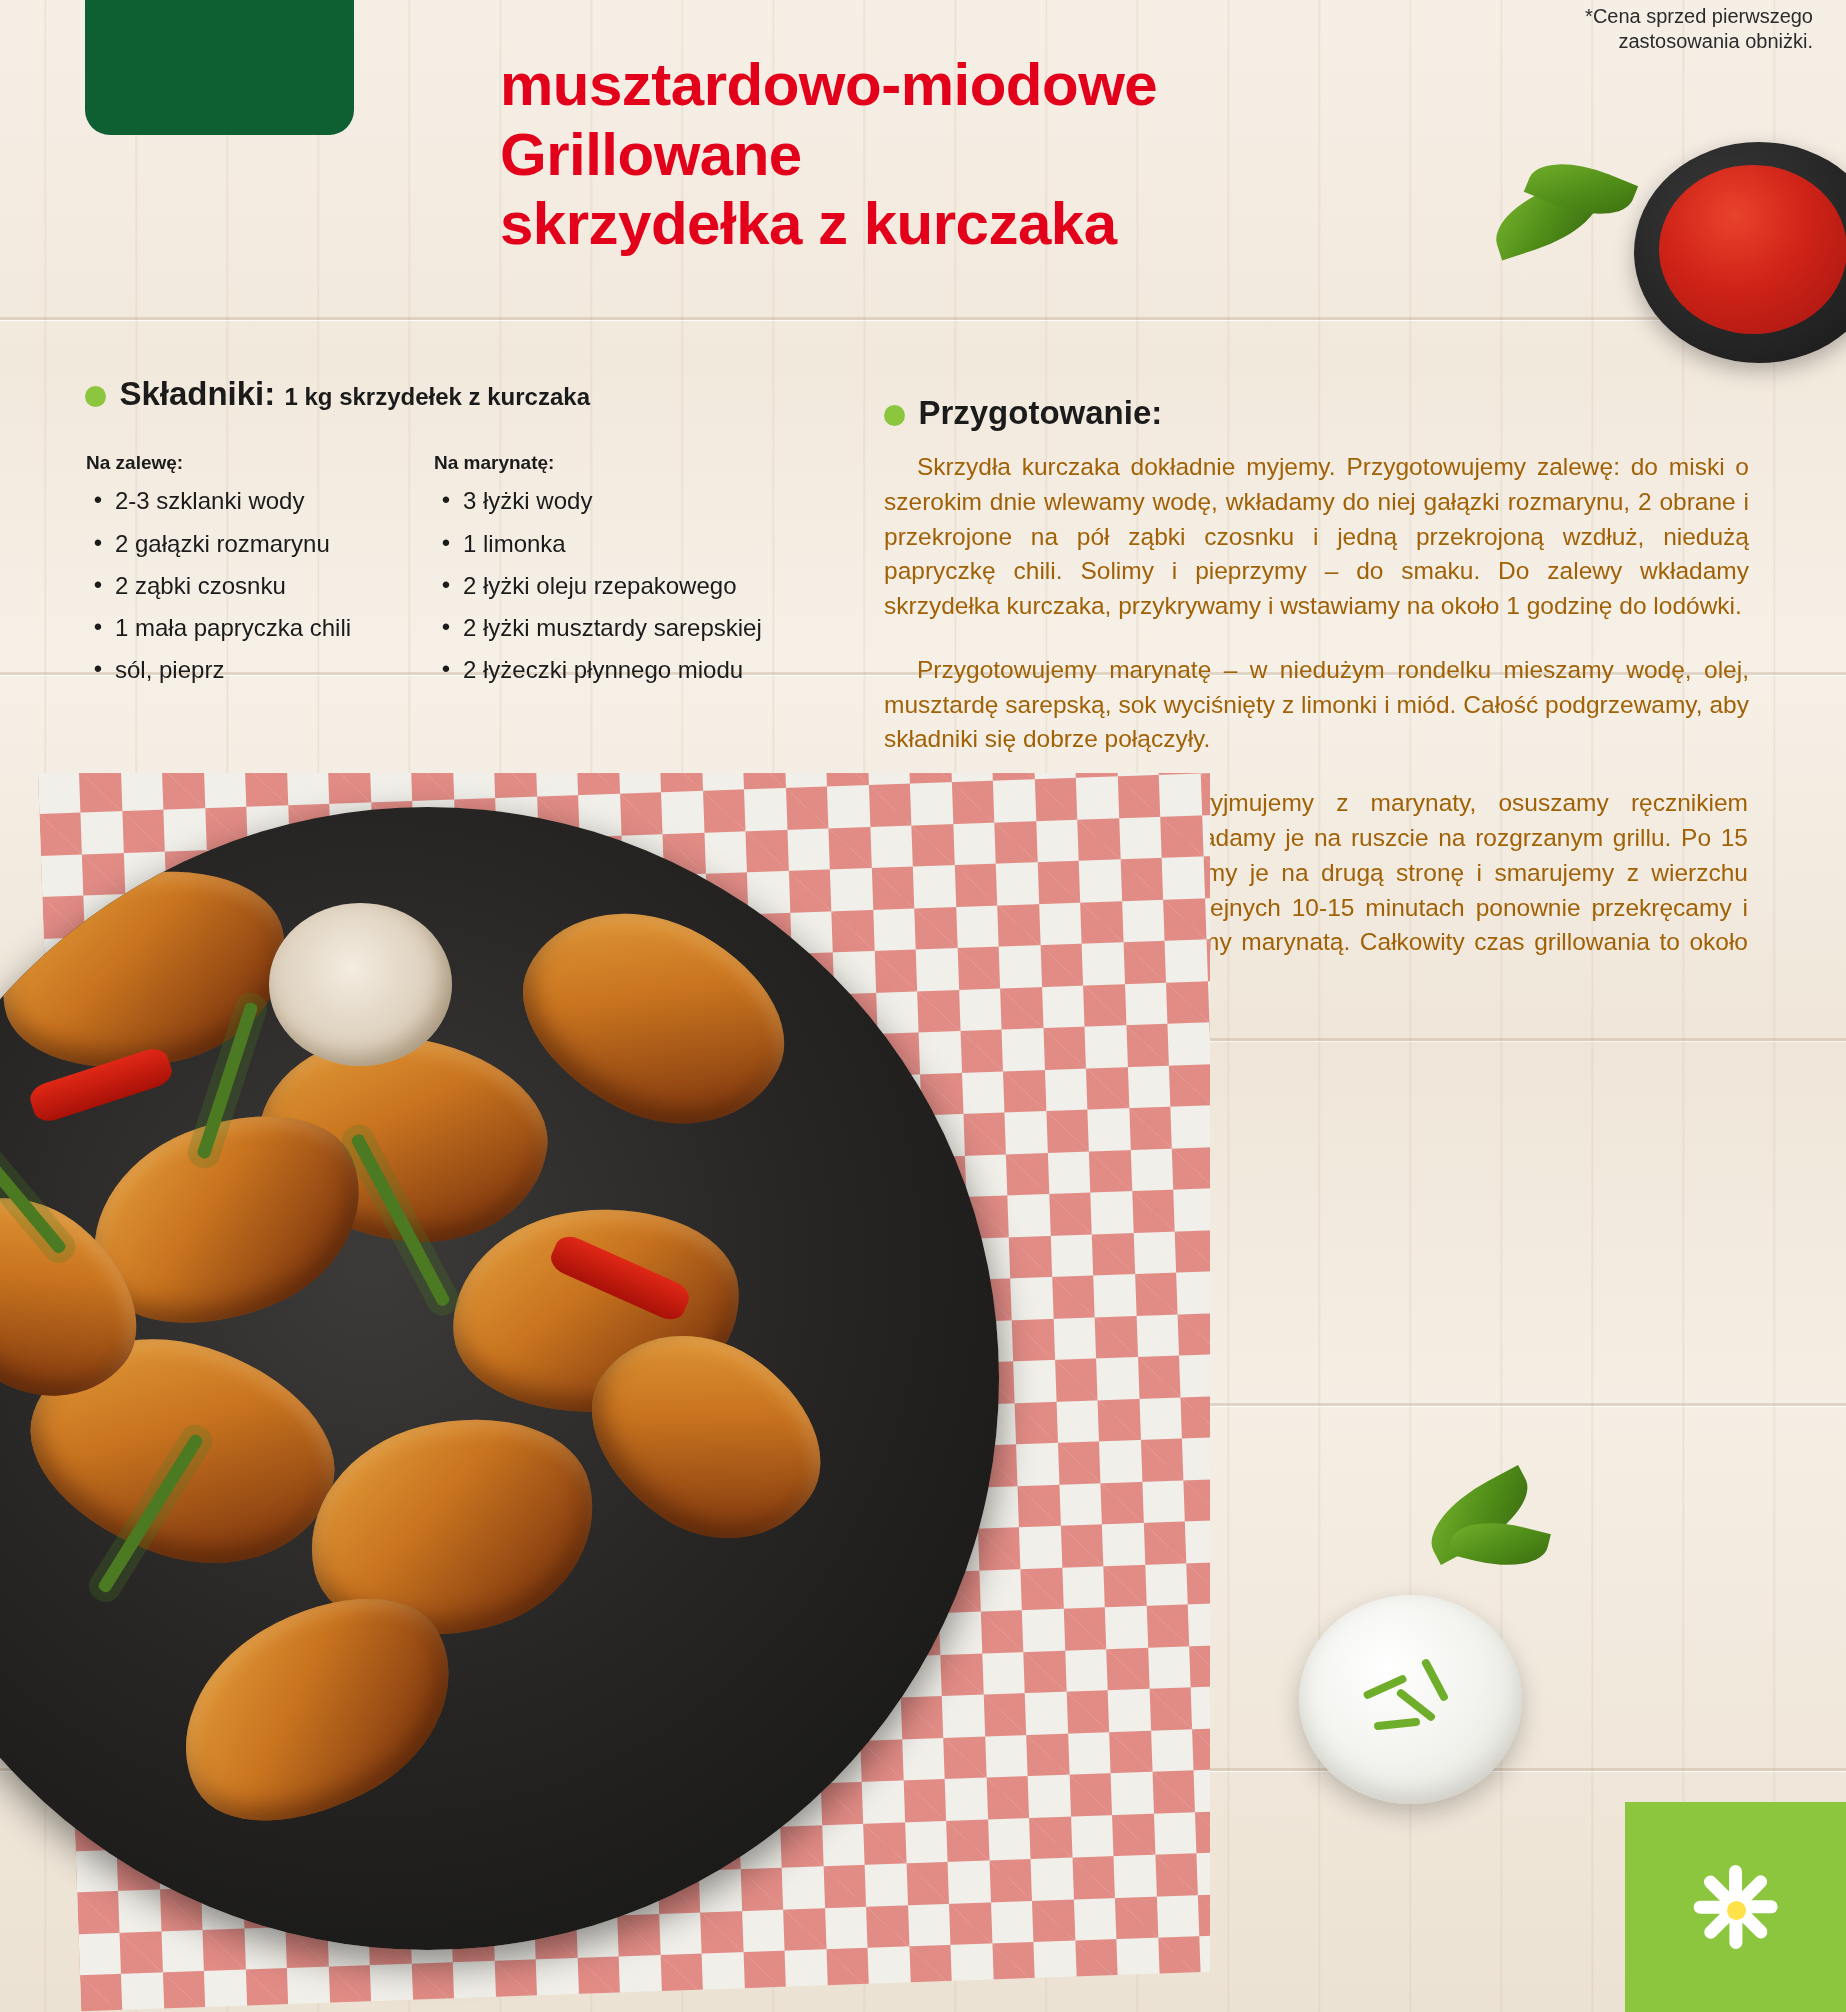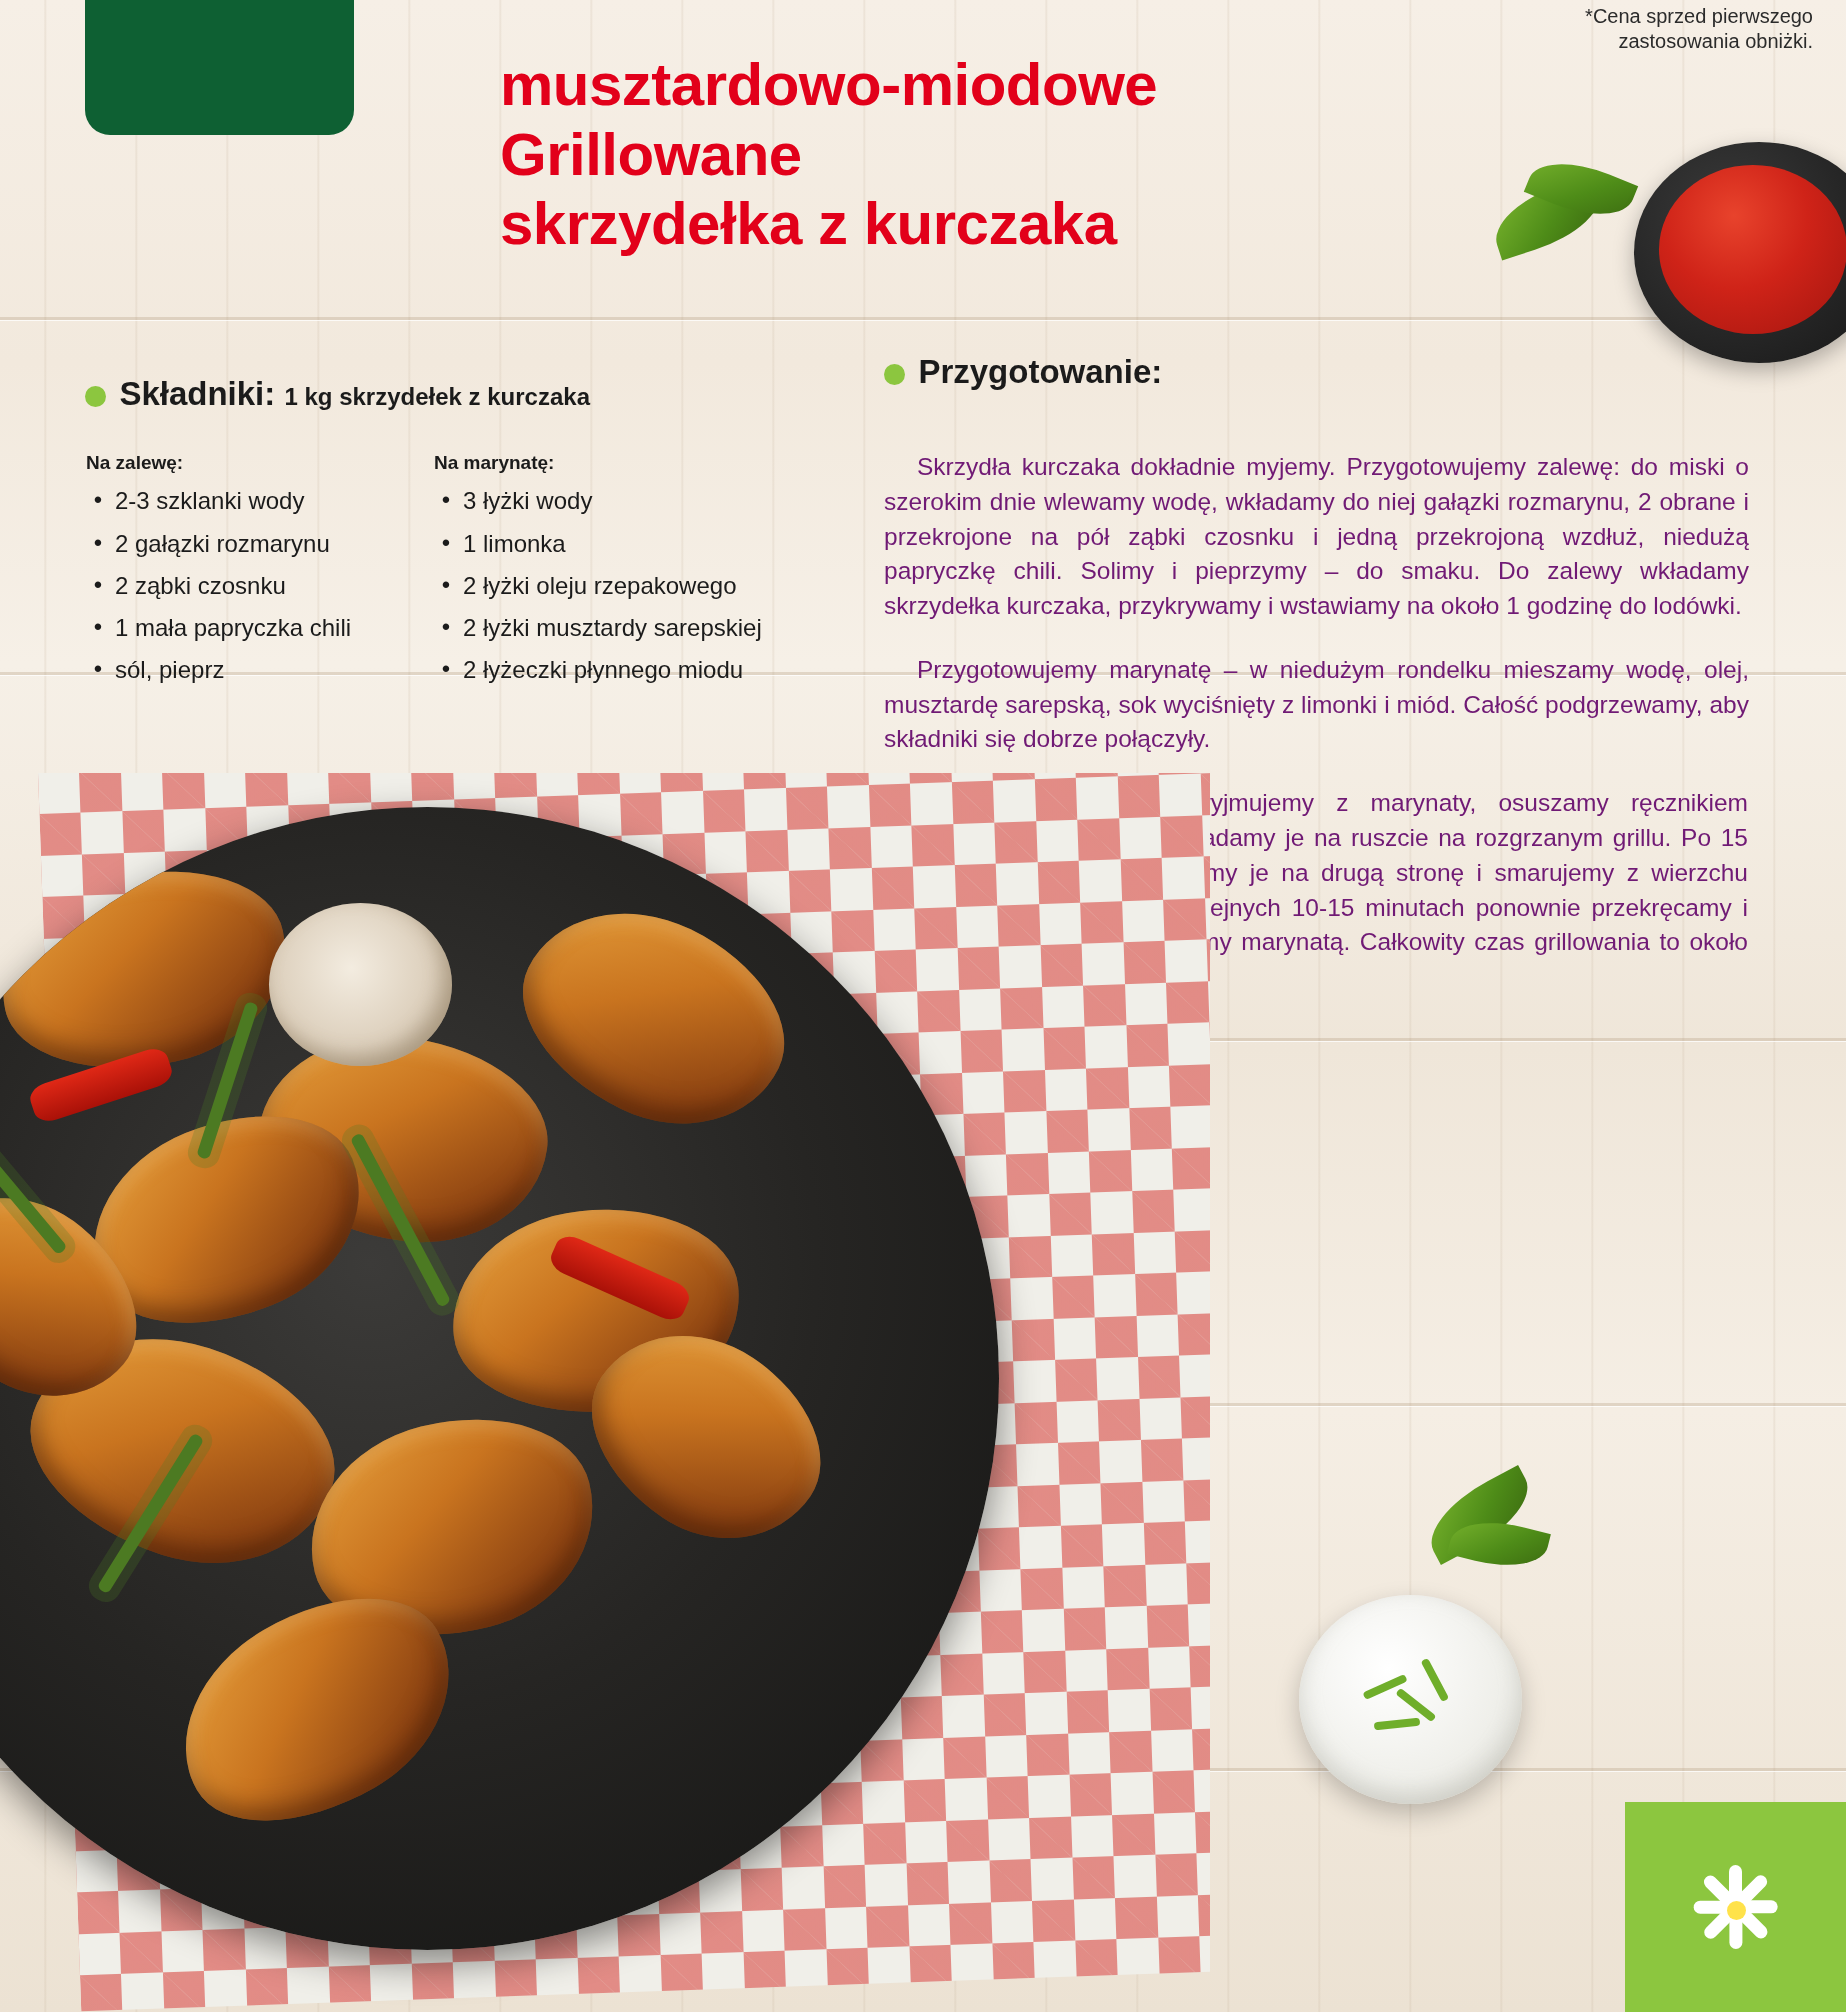--- a/index.html
+++ b/index.html
@@ -122,21 +122,21 @@
     font-weight: bold;
     color: #1b1b1b;
     white-space: nowrap;
   }
   .sec-head .sub {
     font-size: 24px;
     font-weight: bold;
     color: #1b1b1b;
   }
   #ingredients-head { left: 85px; top: 375px; }
-  #prep-head { left: 884px; top: 353px; }
+  #prep-head { left: 884px; top: 394px; }
 
   
   .ing-col {
     position: absolute;
     top: 452px;
     font-size: 24px;
     color: #1b1b1b;
   }
   #ing-col-0 { left: 86px; width: 336px; }
   #ing-col-1 { left: 434px; width: 384px; }
@@ -164,21 +164,21 @@
   }
 
   
   .prep {
     position: absolute;
     top: 450px;
     left: 884px;
     width: 865px;
     font-size: 24.5px;
     line-height: 1.42;
-    color: #701a75;
+    color: #a16207;
   }
   .prep p {
     margin: 0 0 29px 0;
     text-align: justify;
     text-indent: 33px;
   }
   .prep p.p3 {
     width: 730px;
     margin-left: 134px;
   }

